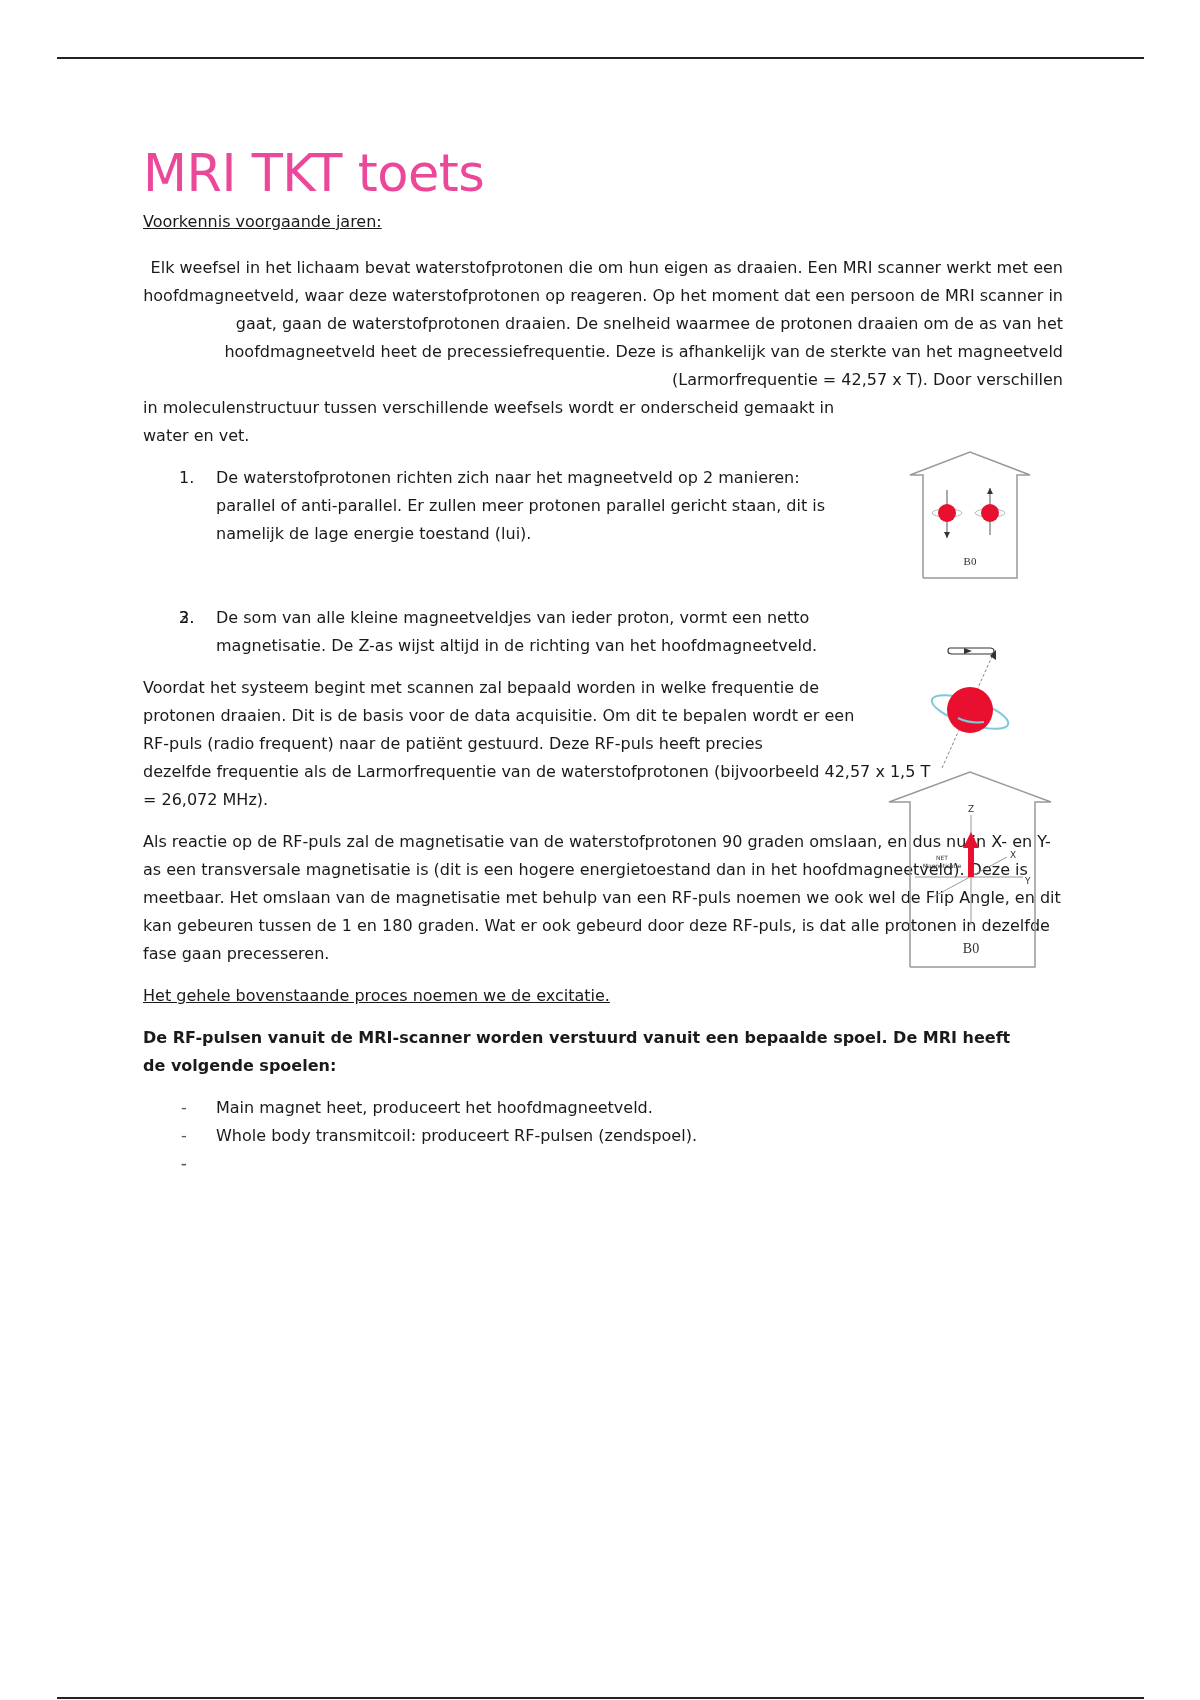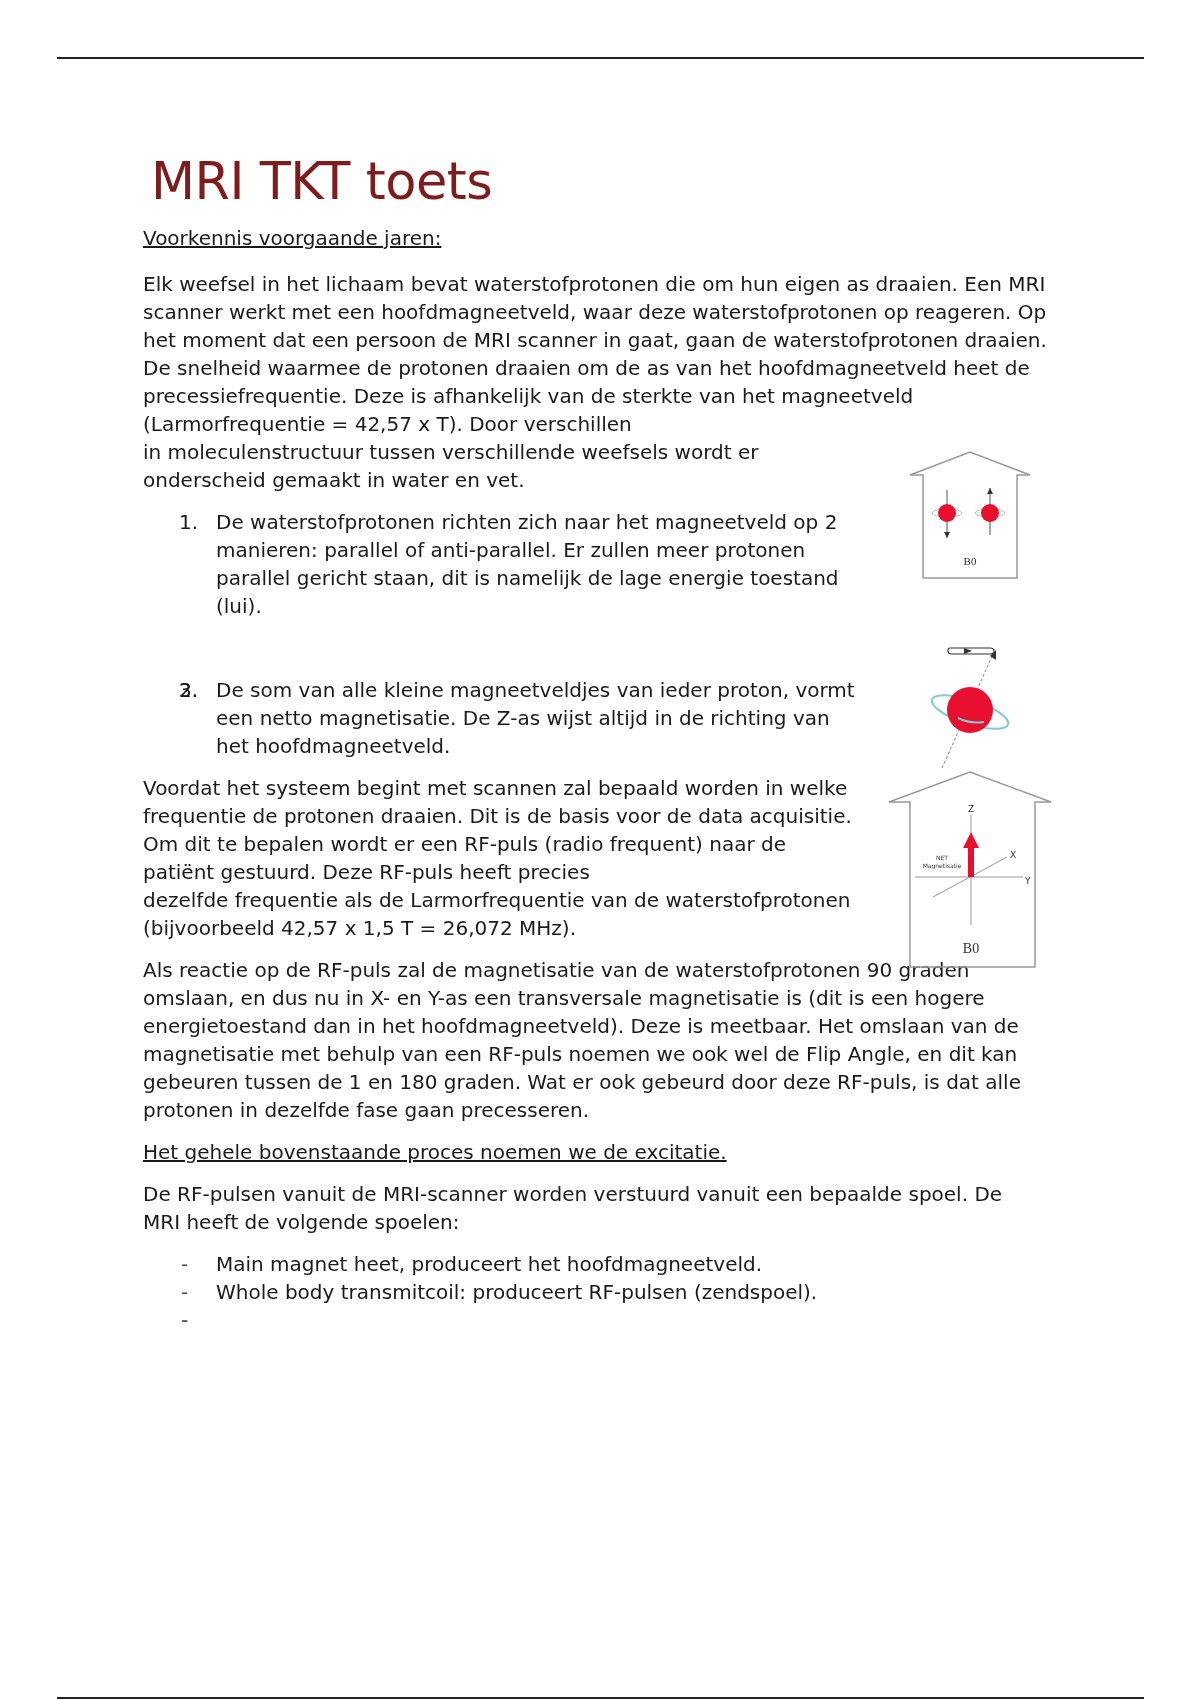--- a/index.html
+++ b/index.html
@@ -3,26 +3,26 @@
   <meta charset="utf-8">
   <style>
     html, body { margin: 0; padding: 0; background: #ffffff; }
     body { width: 1200px; height: 1700px; position: relative; overflow: hidden;
       font-family: "DejaVu Sans", sans-serif; color: #1a1a1a; }
     .rule { position: absolute; left: 57px; width: 1087px; height: 2px; background: #222; }
     .rule.top { top: 57px; }
     .rule.bottom { top: 1697px; }
     .content { position: absolute; left: 143px; top: 140px; width: 920px; }
     h1 { font-family: "DejaVu Sans", sans-serif; font-weight: normal; font-size: 51px;
-      letter-spacing: -0.5px; margin: 8px; line-height: 68px; color: #7f1d1d; }
-    p, li { font-size: 20px; line-height: 28px; margin: 0; }
+      letter-spacing: -0.5px; margin: 0; line-height: 68px; color: #ec4899; }
+    p, li { font-size: 16px; line-height: 28px; margin: 0; }
     .u { text-decoration: underline; }
     .sub { margin-top: 0px; margin-bottom: 18px; }
     .p { margin-bottom: 14px; }
-    .intro { width: 920px; }
+    .intro { width: 920px; text-align: right; }
     .narrow { width: 725px; }
     ol.num { list-style: none; padding: 0; margin: 0; }
     ol.num li { position: relative; padding-left: 73px; }
     ol.num li .n { position: absolute; left: 36px; top: 0; }
     ul.dash { list-style: none; padding: 0; margin: 0; }
     ul.dash li { position: relative; padding-left: 73px; }
     ul.dash li .b { position: absolute; left: 38px; top: 0; color: #555; }
     .fig { position: absolute; }
   </style>
 </head>
@@ -51,21 +51,21 @@
     </li>
   </ol>
 
   <p style="width:720px;">Voordat het systeem begint met scannen zal bepaald worden in welke frequentie de protonen draaien. Dit is de basis voor de data acquisitie. Om dit te bepalen wordt er een RF-puls (radio frequent) naar de patiënt gestuurd. Deze RF-puls heeft precies</p>
   <p class="p" style="width:800px;">dezelfde frequentie als de Larmorfrequentie van de waterstofprotonen (bijvoorbeeld 42,57 x 1,5 T = 26,072 MHz).</p>
 
   <p class="p">Als reactie op de RF-puls zal de magnetisatie van de waterstofprotonen 90 graden omslaan, en dus nu in X- en Y-as een transversale magnetisatie is (dit is een hogere energietoestand dan in het hoofdmagneetveld). Deze is meetbaar. Het omslaan van de magnetisatie met behulp van een RF-puls noemen we ook wel de Flip Angle, en dit kan gebeuren tussen de 1 en 180 graden. Wat er ook gebeurd door deze RF-puls, is dat alle protonen in dezelfde fase gaan precesseren.</p>
 
   <p class="u p">Het gehele bovenstaande proces noemen we de excitatie.</p>
 
-  <p class="p" style="width:880px;">De RF-pulsen vanuit de MRI-scanner worden verstuurd vanuit een bepaalde spoel. De MRI heeft de volgende spoelen:</p>
+  <p class="p" style="width:880px;font-weight:bold;">De RF-pulsen vanuit de MRI-scanner worden verstuurd vanuit een bepaalde spoel. De MRI heeft de volgende spoelen:</p>
 
   <ul class="dash">
     <li><span class="b">-</span><span>Main magnet heet, produceert het hoofdmagneetveld.</span></li>
     <li><span class="b">-</span><span>Whole body transmitcoil: produceert RF-pulsen (zendspoel).</span></li>
     <li><span class="b">-</span></li>
     <li><span class="b">-</span></li>
   </ul>
 </div>
 
 <svg class="fig" style="left:905px; top:450px;" width="130" height="130" viewBox="0 0 130 130">

